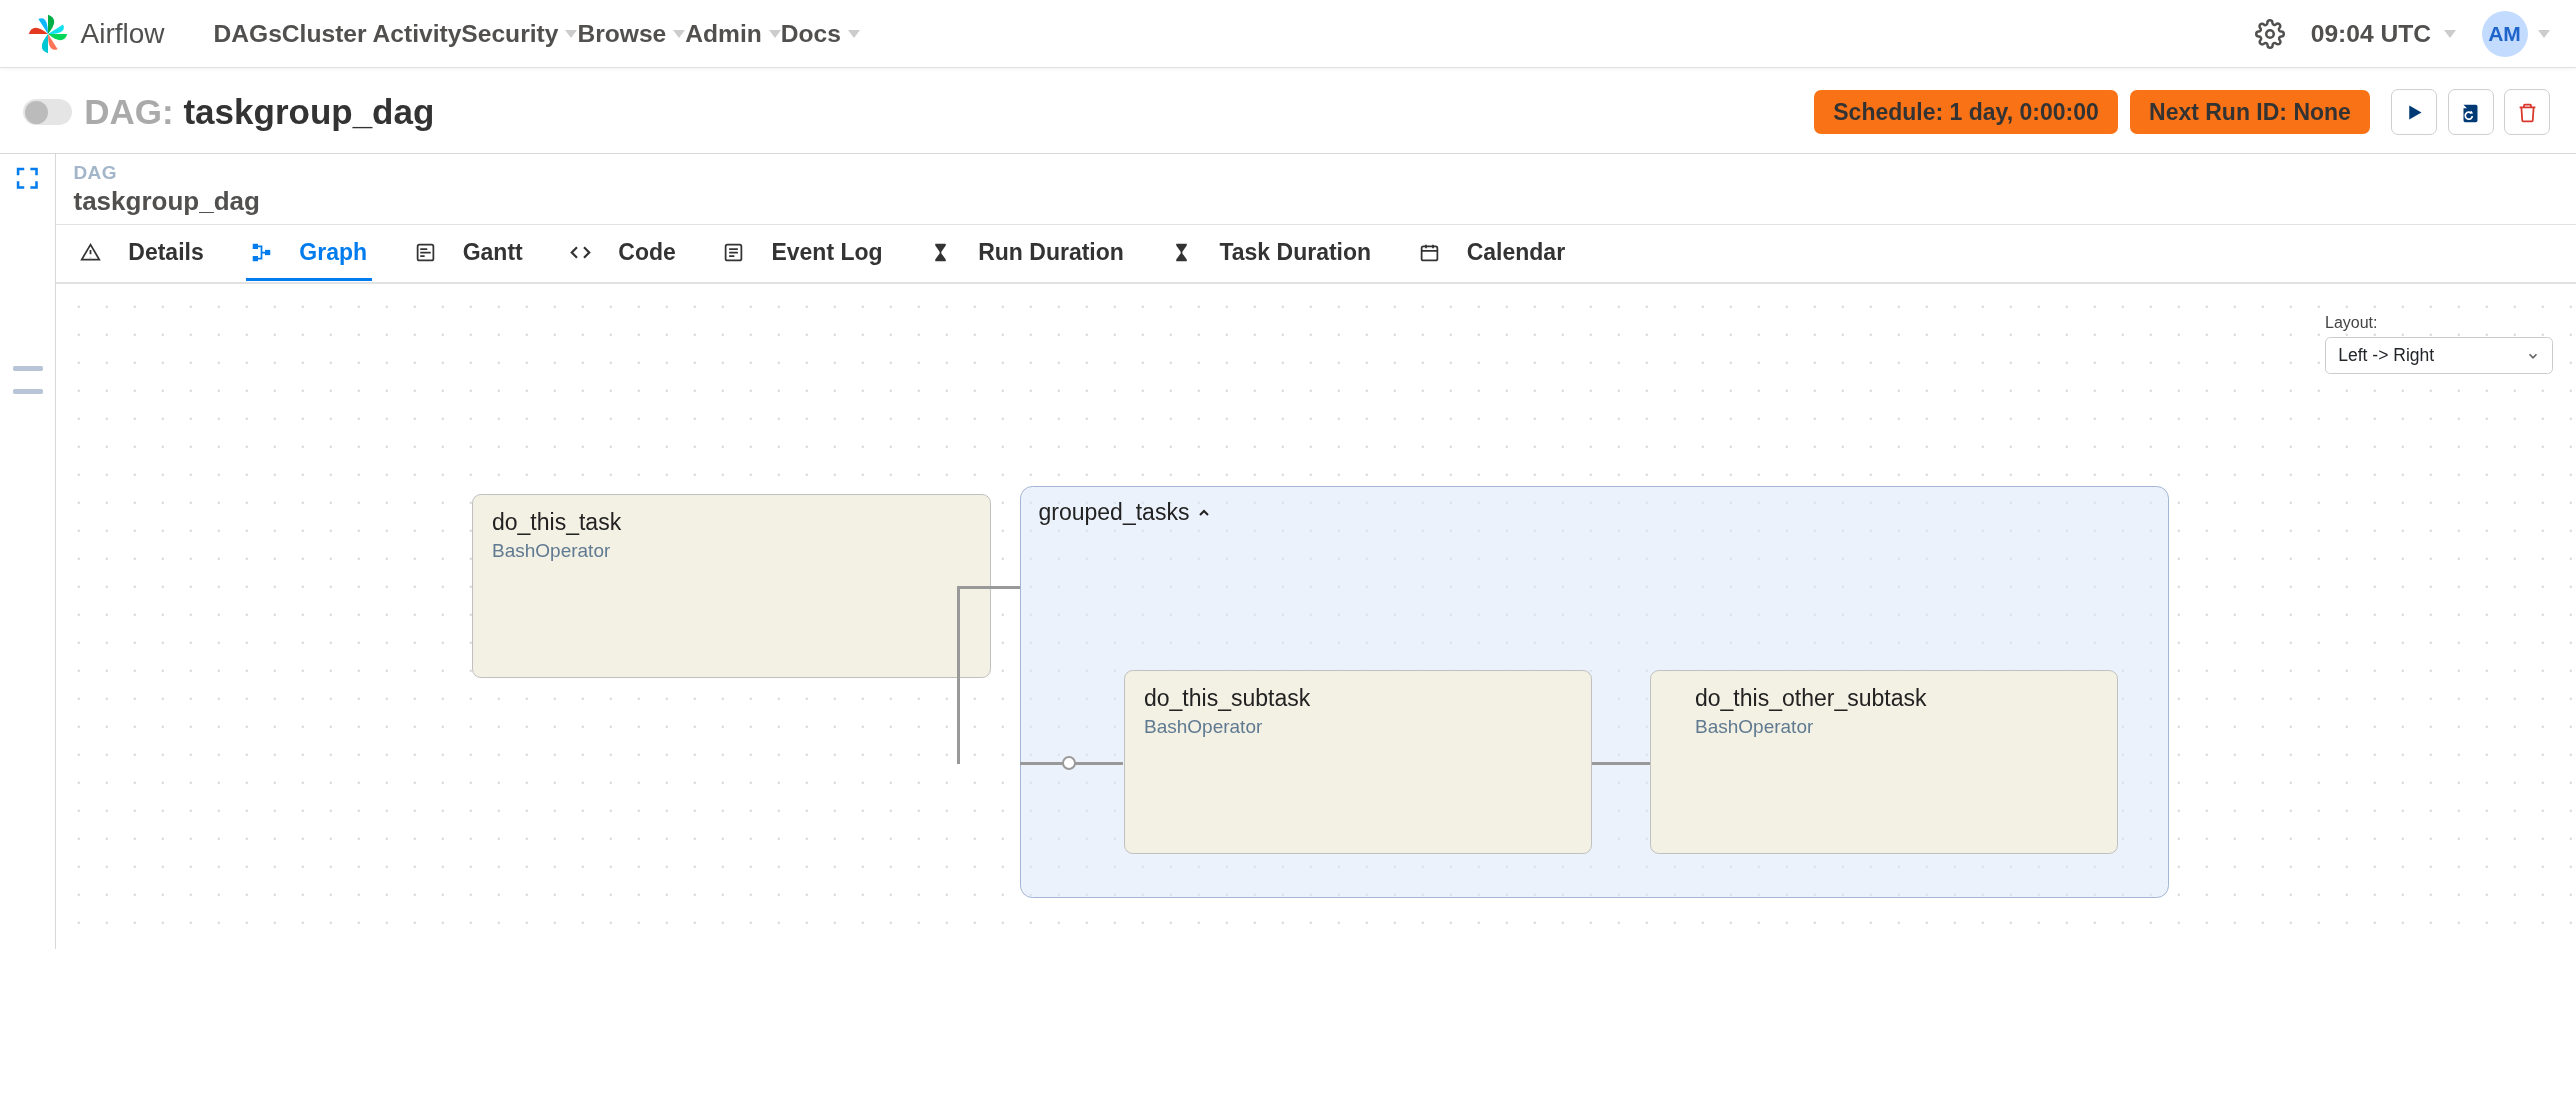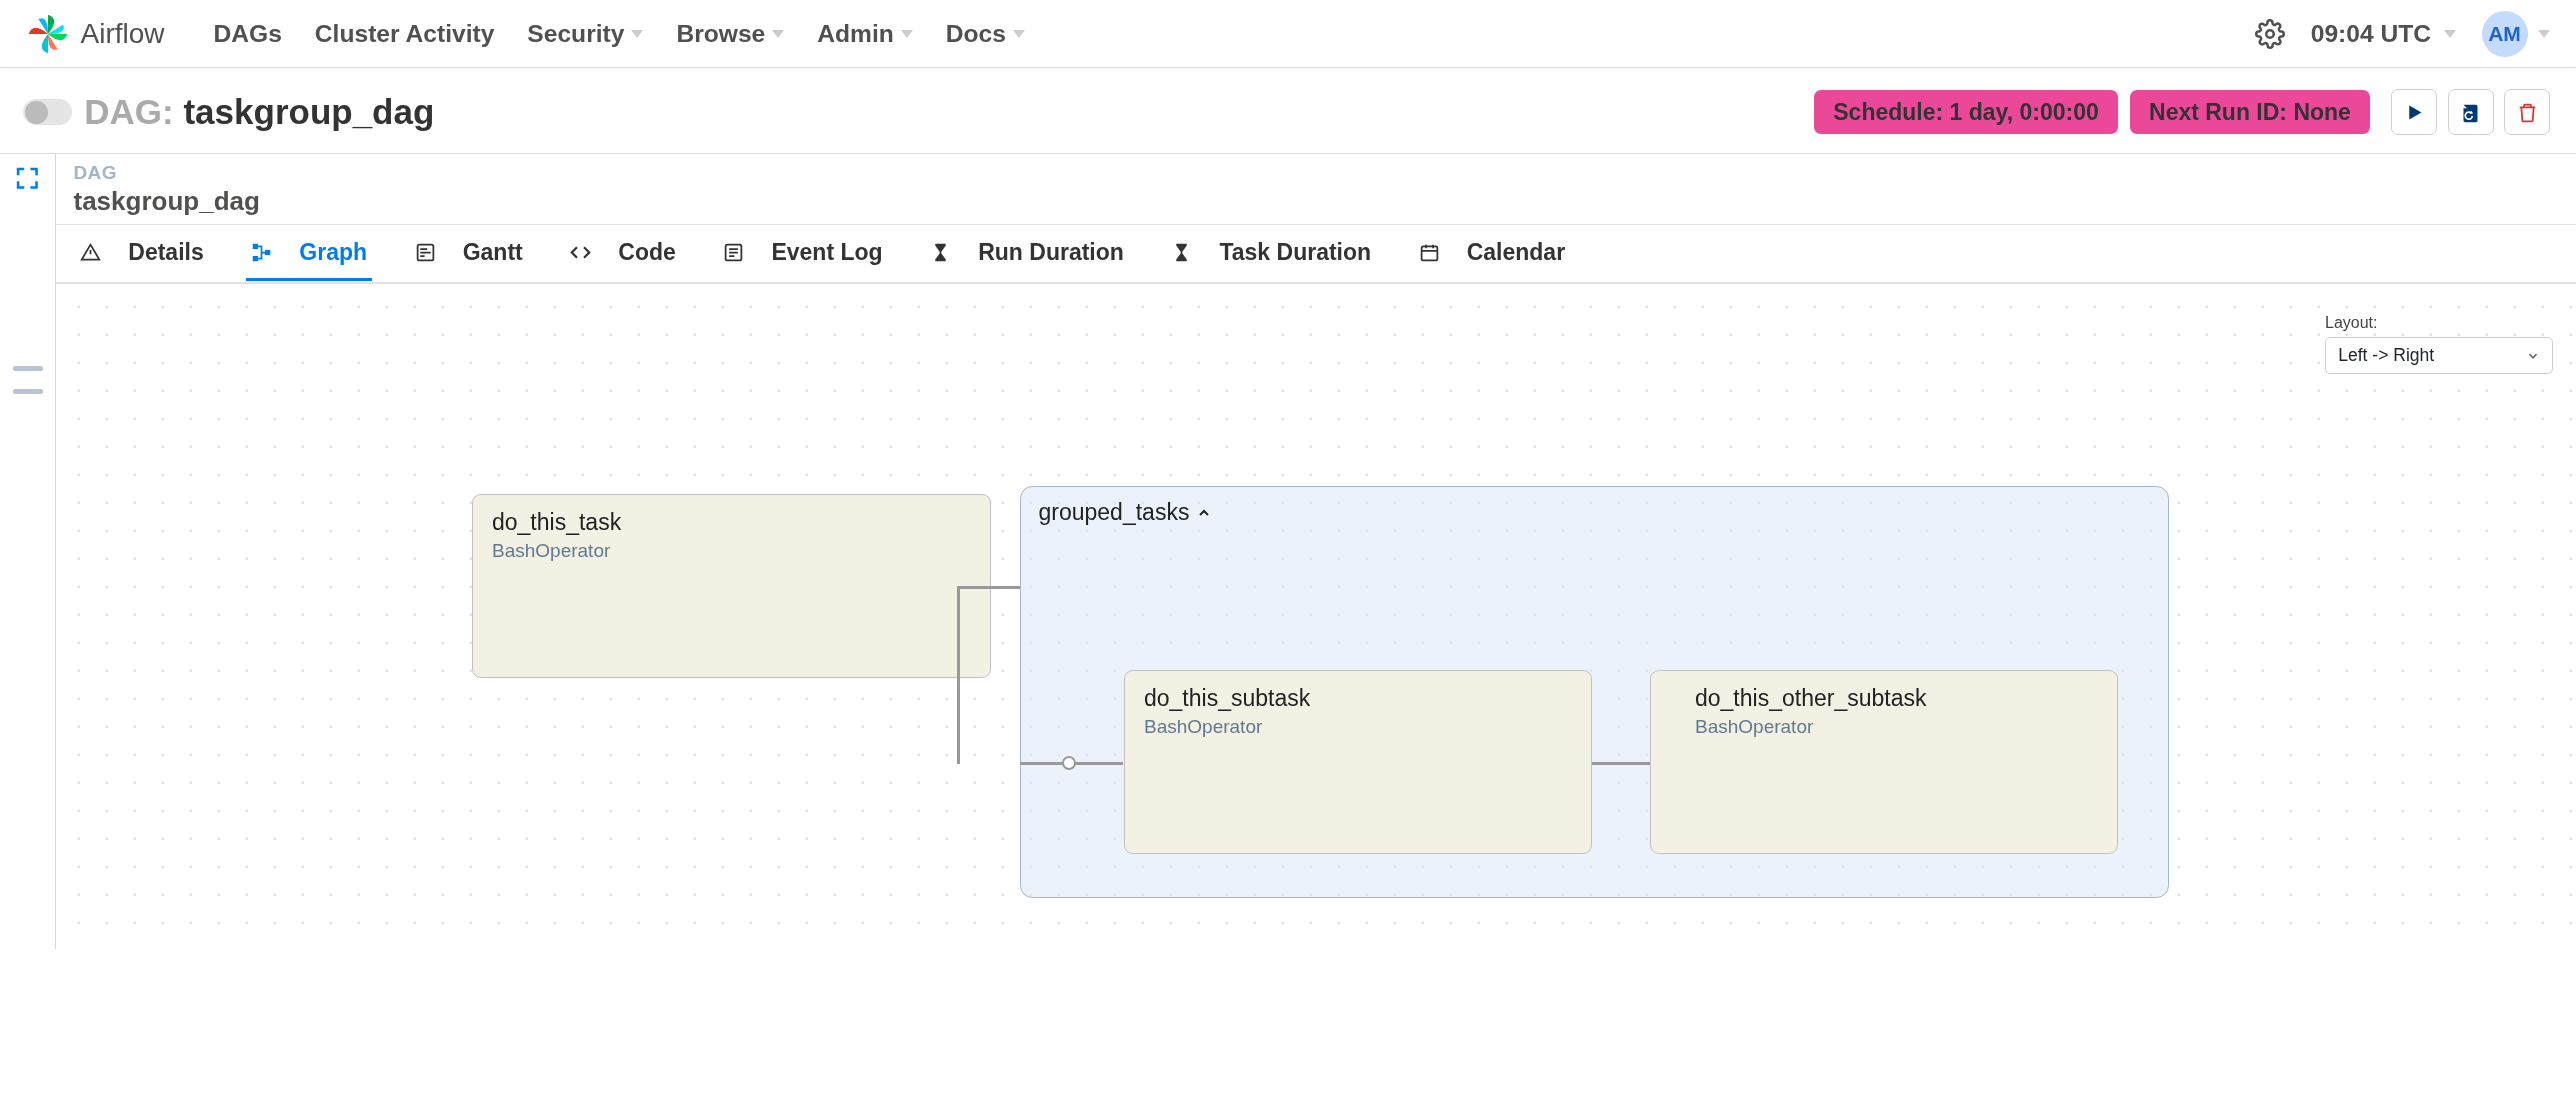--- a/index.html
+++ b/index.html
@@ -2,36 +2,36 @@
 <html style="font-size:14px"><head>
 <meta charset="utf-8">
 <style>
   * { box-sizing: border-box; margin: 0; padding: 0; }
   body { font-family: -apple-system, BlinkMacSystemFont, "Segoe UI", Helvetica, Arial, sans-serif; background: #fff; color: #212529; width: 2576px; transform-origin: top left; }
   
   
   .navbar { display: flex; align-items: center; height: 68px; padding: 15px 26px; border-bottom: 0.9px solid #e0e0e0; box-shadow: 0 1.8px 3.5px rgba(0,0,0,0.05); }
   .navbar-brand { display: flex; align-items: center; gap: 10.5px; margin-right: 49px; }
   .brand-text { font-size: 28px; color: #51504f; font-weight: 400; }
-  .navbar-nav { display: flex; gap: 33px; align-items: flex-end; }
+  .navbar-nav { display: flex; align-items: flex-end; }
   .nav-item { font-size: 24.6px; font-weight: 600; color: #51504f; cursor: pointer; display: flex; align-items: center; gap: 3.5px; }
   .nav-caret { width: 0; height: 0; border-left: 6.1px solid transparent; border-right: 6.1px solid transparent; border-top: 8px solid #ccc; margin-left: 3.5px; }
   .navbar-right { margin-left: auto; display: flex; align-items: center; gap: 26px; }
   .clock { font-size: 24.6px; font-weight: 600; color: #51504f; display: flex; align-items: center; gap: 9px;}
   .avatar-wrap { display: flex; align-items: center; gap: 7px;}
   .avatar { width: 46px; height: 46px; border-radius: 50%; background: #c2dbff; color: #1f64c9; font-weight: 700; font-size: 21px; display: flex; align-items: center; justify-content: center; }
   
   
   .dag-header { display: flex; align-items: center; padding: 21px 26px 17.5px 23px; gap: 12.3px; }
   .toggle { width: 49px; height: 26px; border-radius: 13px; background: #e5e5e5; position: relative; cursor: pointer; }
   .toggle-knob { position: absolute; left: 1.8px; top: 1.8px; width: 23px; height: 23px; border-radius: 50%; background: #bbb; }
   .dag-title { font-size: 35px; color: #aaa; font-weight: 600; }
   .dag-title .name { color: #333; font-weight: 700; }
   .spacer { flex: 1; }
-  .info-pill { background: #ec4899; border-radius: 7px; padding: 8.8px 19px; font-size: 23px; font-weight: 600; color: #333; }
+  .info-pill { background: #f97316; border-radius: 7px; padding: 8.8px 19px; font-size: 23px; font-weight: 600; color: #333; }
   .btn-group { display: flex; gap: 10.5px; margin-left: 8.8px;}
   .icon-btn { width: 46px; height: 46px; border: 0.9px solid #cfcfcf; border-radius: 7px; background: #fff; display: flex; align-items: center; justify-content: center; cursor: pointer; }
   .icon-btn svg { width: 21px; height: 21px; }
   
   
   .content-row { display: flex; border-top: 0.9px solid #d8d8d8; }
   .left-gutter { width: 56px; border-right: 0.9px solid #d8d8d8; padding: 12.3px 0; display: flex; flex-direction: column; align-items: center; gap: 17.5px; }
   .expand-icon { color: #2b6cb0; cursor: pointer; }
   .task-strip { width: 30px; height: 5.3px; background: #b8c5d6; border-radius: 1.8px; margin-top: 158px;}
   .task-strip2 { width: 30px; height: 5.3px; background: #b8c5d6; border-radius: 1.8px; }

